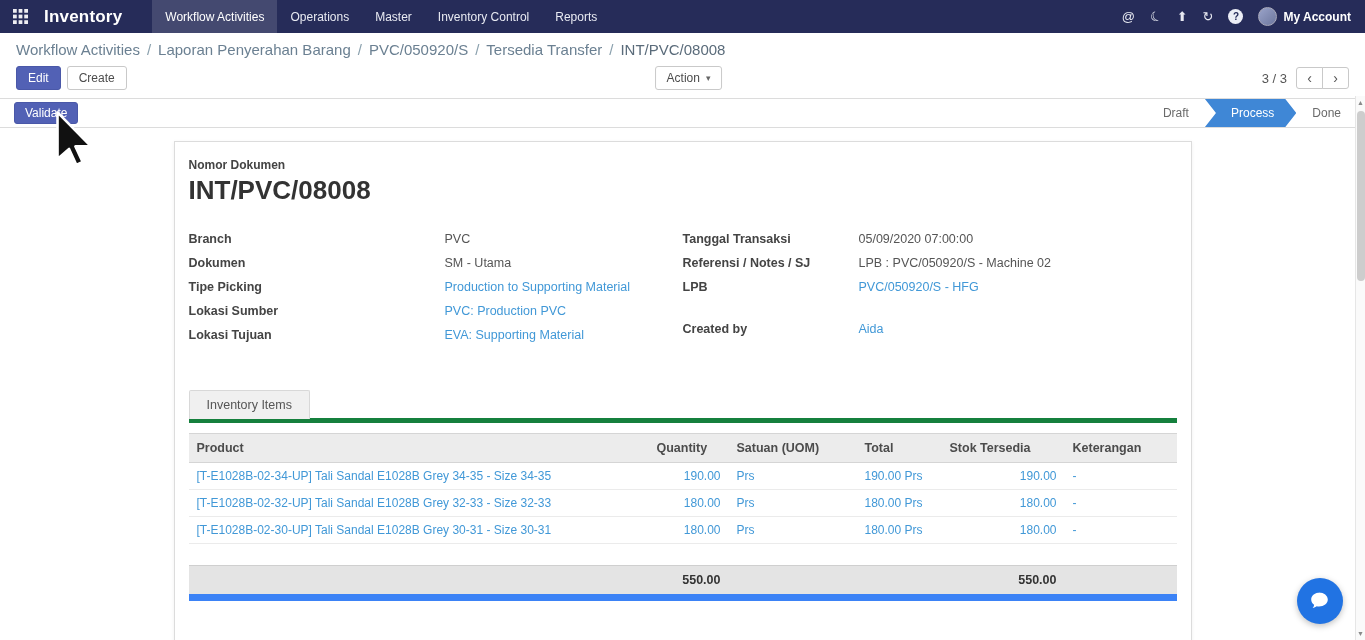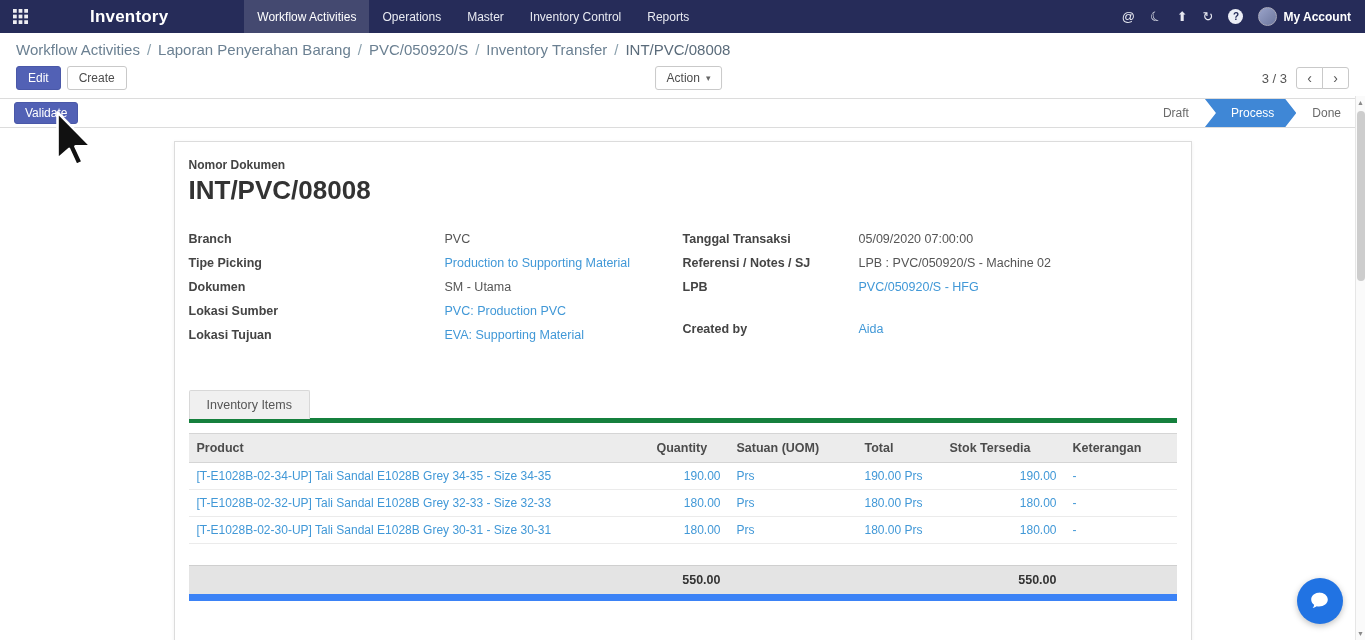--- a/index.html
+++ b/index.html
@@ -8,21 +8,21 @@
     font-family: "Liberation Sans", sans-serif;
     background: #ffffff;
     position: relative;
     color: #444;
   }
   a { text-decoration: none; cursor: pointer; }
 
   
   .topbar {
     height: 33px; background: #262c59; color: #fff;
-    display: flex; align-items: stretch; gap: 46px;
+    display: flex; align-items: stretch;
   }
   .apps-btn { width: 40px; display: flex; align-items: center; justify-content: center; cursor: pointer; }
   .brand { display: flex; align-items: center; font-size: 17px; font-weight: 600; padding: 0 16px 0 4px; letter-spacing: .2px; }
   .menu { display: flex; margin-left: 14px; }
   .menu-item { display: flex; align-items: center; padding: 0 13px; font-size: 12px; cursor: pointer; color: #e8eaf2; }
   .menu-item.active { background: rgba(255,255,255,0.14); color: #fff; }
   .topbar-right { margin-left: auto; display: flex; align-items: center; gap: 15px; padding-right: 14px; }
   .tb-icon { font-size: 13px; color: #e8eaf2; cursor: pointer; line-height: 1; }
   .tb-icon.moon { transform: rotate(-20deg); }
   .help-badge {
@@ -173,21 +173,21 @@
   </div>
 </div>
 
 <div class="breadcrumb-row">
   <a>Workflow Activities</a>
   <span class="crumb-sep">/</span>
   <a>Laporan Penyerahan Barang</a>
   <span class="crumb-sep">/</span>
   <a>PVC/050920/S</a>
   <span class="crumb-sep">/</span>
-  <a>Inventory Transfer</a>
+  <a>Tersedia Transfer</a>
   <span class="crumb-sep">/</span>
   <span class="crumb current">INT/PVC/08008</span>
 </div>
 
 <div class="control-row">
   <button class="btn btn-primary">Edit</button>
   <button class="btn btn-default">Create</button>
   <button class="btn btn-default action-btn">
     <span>Action</span>
     <span class="caret">▾</span>
@@ -214,26 +214,26 @@
   <div class="doc-label">Nomor Dokumen</div>
   <div class="doc-title">INT/PVC/08008</div>
 
   <div class="field-groups">
     <div class="group group-left">
       <div class="frow">
         <span class="flabel">Branch</span>
         <span class="fvalue">PVC</span>
       </div>
       <div class="frow">
+        <span class="flabel">Dokumen</span>
+        <span class="fvalue">SM - Utama</span>
+      </div>
+      <div class="frow">
         <span class="flabel">Tipe Picking</span>
         <span class="fvalue link">Production to Supporting Material</span>
-      </div>
-      <div class="frow">
-        <span class="flabel">Dokumen</span>
-        <span class="fvalue">SM - Utama</span>
       </div>
       <div class="frow">
         <span class="flabel">Lokasi Sumber</span>
         <span class="fvalue link">PVC: Production PVC</span>
       </div>
       <div class="frow">
         <span class="flabel">Lokasi Tujuan</span>
         <span class="fvalue link">EVA: Supporting Material</span>
       </div>
     </div>

